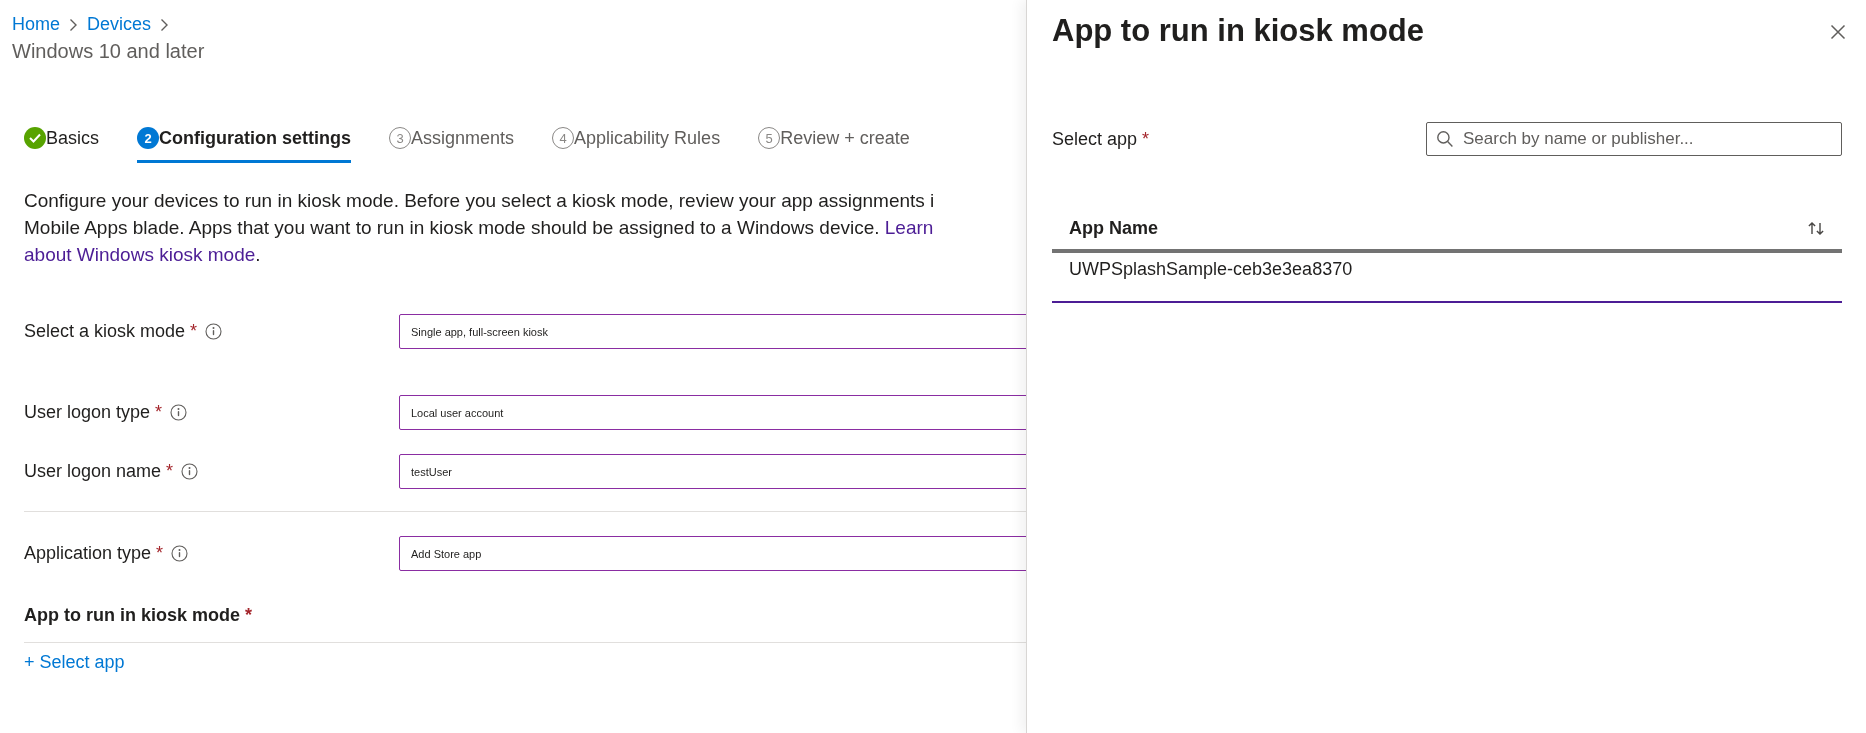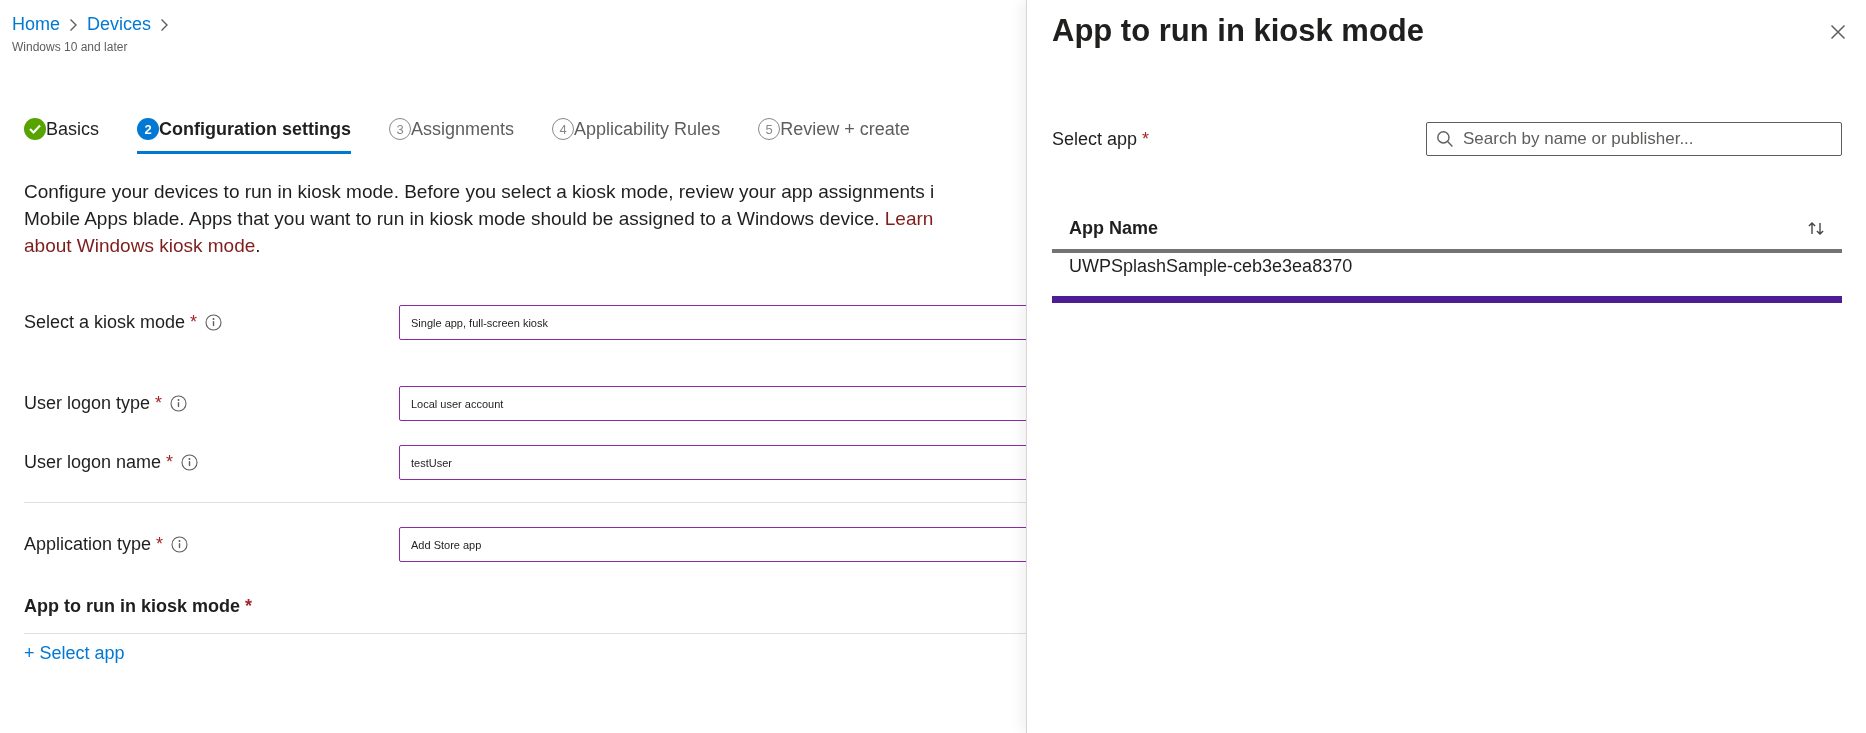--- a/index.html
+++ b/index.html
@@ -19,36 +19,36 @@
   .breadcrumb { display: flex; align-items: center; gap: 9px; font-size: 18px; height: 21px; }
   .breadcrumb a { color: #0078d4; }
   .crumb-chevron { display: inline-flex; margin-top: 1px; }
 
   .title-row { display: flex; align-items: center; margin-top: 15px; height: 38px; }
   .page-title { font-size: 33px; font-weight: 700; margin: 0; line-height: 38px; }
   .more-btn { margin-left: 30px; background: none; border: none; cursor: pointer;
               display: flex; gap: 4px; align-items: center; padding: 6px 4px; }
   .more-btn .dot { width: 4px; height: 4px; border-radius: 50%; background: #605e5c; }
 
-  .subtitle { margin-top: 5px; font-size: 12px; color: #605e5c; }
+  .subtitle { margin-top: 5px; font-size: 20px; color: #605e5c; }
 
   .tabs { display: flex; gap: 38px; margin-top: 64px; padding-left: 12px; align-items: flex-end; }
   .tab { display: flex; align-items: center; font-size: 18px;
          padding-bottom: 11px; border-bottom: 3px solid transparent; cursor: pointer; white-space: nowrap; }
   .tab.active { font-weight: 700; border-bottom-color: #0078d4; }
   .tab.todo { color: #605e5c; }
   .step-circle { width: 22px; height: 22px; border-radius: 50%; flex: none;
                  display: flex; align-items: center; justify-content: center; font-size: 13px; }
   .step-done { background: #57a300; }
   .step-current { background: #0078d4; color: #fff; }
   .step-todo { border: 1px solid #8a8886; color: #8a8886; background: #fff; }
 
   .desc { margin-top: 24px; padding-left: 12px; font-size: 19px; line-height: 27px; }
   .desc-line { white-space: nowrap; }
-  .link { color: #7f1d1d; }
+  .link { color: #4c1d95; }
 
   .form { margin-top: 46px; padding-left: 12px; }
   .form-row { display: flex; align-items: center; }
   .label-col { width: 375px; display: flex; align-items: center; font-size: 18px; flex: none; }
   .req { color: #a4262c; margin: 0 4px 0 5px; }
   .info-icon { display: inline-flex; margin-left: 4px; cursor: pointer; }
   .combo { width: 700px; height: 35px; border: 1px solid #8a2da2; border-radius: 2px;
            display: flex; align-items: center; padding: 0 11px; font-size: 11px;
            background: #fff; cursor: pointer; }
   .mb-a { margin-bottom: 46px; }
@@ -78,21 +78,21 @@
                      font-size: 17px; font-family: inherit; color: #0c4a6e;
                      margin-left: 7px; background: transparent; }
   .searchbox input::placeholder { color: #605e5c; opacity: 1; }
 
   .app-table { margin: 52px 24px 0 25px; }
   .thead { display: flex; align-items: center; justify-content: space-between;
            height: 45px; padding: 0 14px 0 17px; border-bottom: 4px solid #737373; }
   .th-label { font-size: 18px; font-weight: 700; }
   .sort-btn { background: none; border: none; cursor: pointer; display: flex; padding: 2px; }
   .trow { display: flex; align-items: center; height: 50px; padding: 0 14px 16px 17px;
-          border-bottom: 7px solid #4c1d95; font-size: 18px; cursor: pointer; }
+          border-bottom: 2px solid #4c1d95; font-size: 18px; cursor: pointer; }
 </style>
 </head>
 <body>
 
 <div class="main">
 
   <div class="breadcrumb">
     <a>Home</a>
     <span class="crumb-chevron">
       <svg width="9" height="14" viewBox="0 0 9 14">

